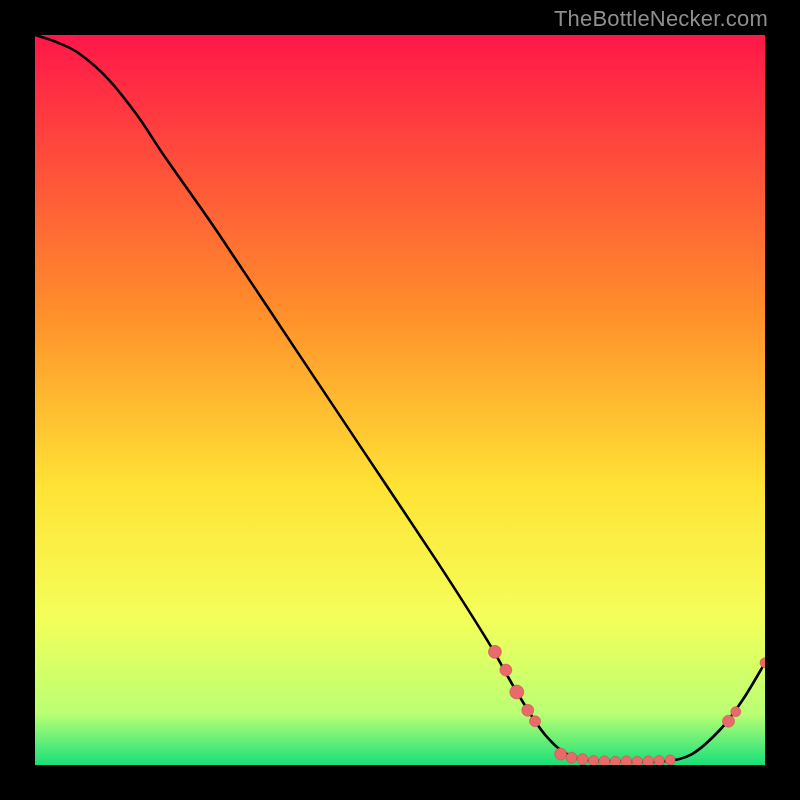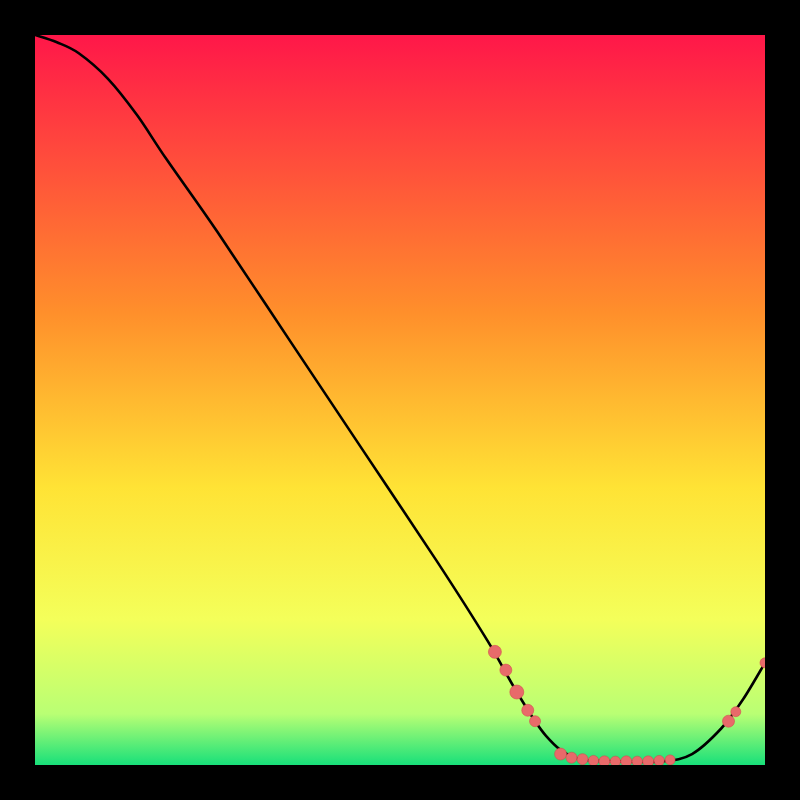--- a/index.html
+++ b/index.html
@@ -33,20 +33,21 @@
     font-size: 22px;
     color: #8e8e8e;
     letter-spacing: 0.2px;
   }
   svg { display: block; }
 </style>
 </head>
 <body>
 <div class="frame">
 
+  <div class="watermark">TheBottleNecker.com</div>
 
   <div class="plot">
     <svg id="chart-svg" width="730" height="730" viewBox="0 0 730 730">
         <defs>
           <linearGradient id="bg-grad" x1="0" y1="0" x2="0" y2="1">
             <stop offset="0%" stop-color="#ff1749"></stop>
             <stop offset="38%" stop-color="#ff8f2b"></stop>
             <stop offset="62%" stop-color="#ffe335"></stop>
             <stop offset="80%" stop-color="#f4ff5a"></stop>
             <stop offset="93%" stop-color="#b9ff74"></stop>

